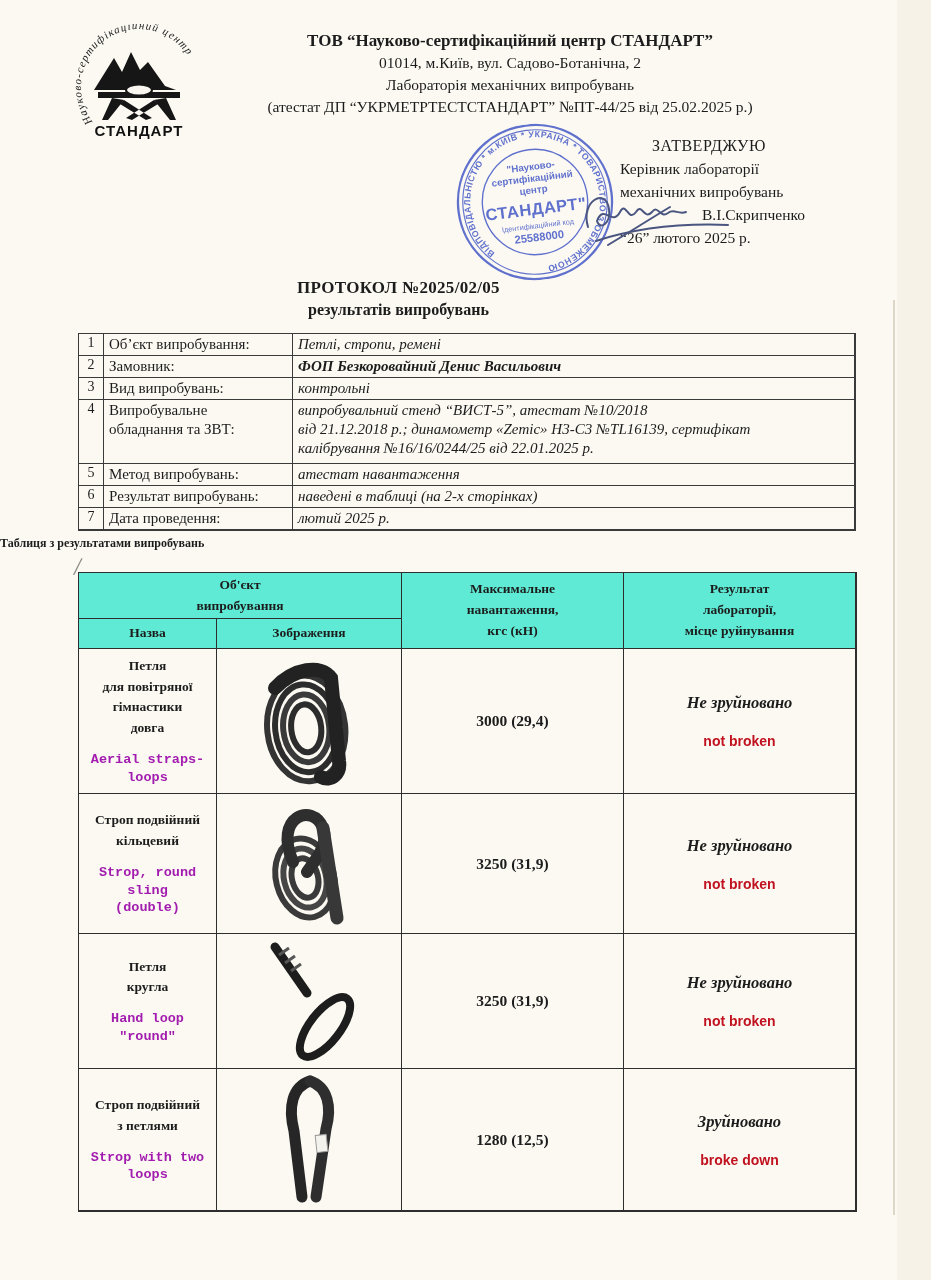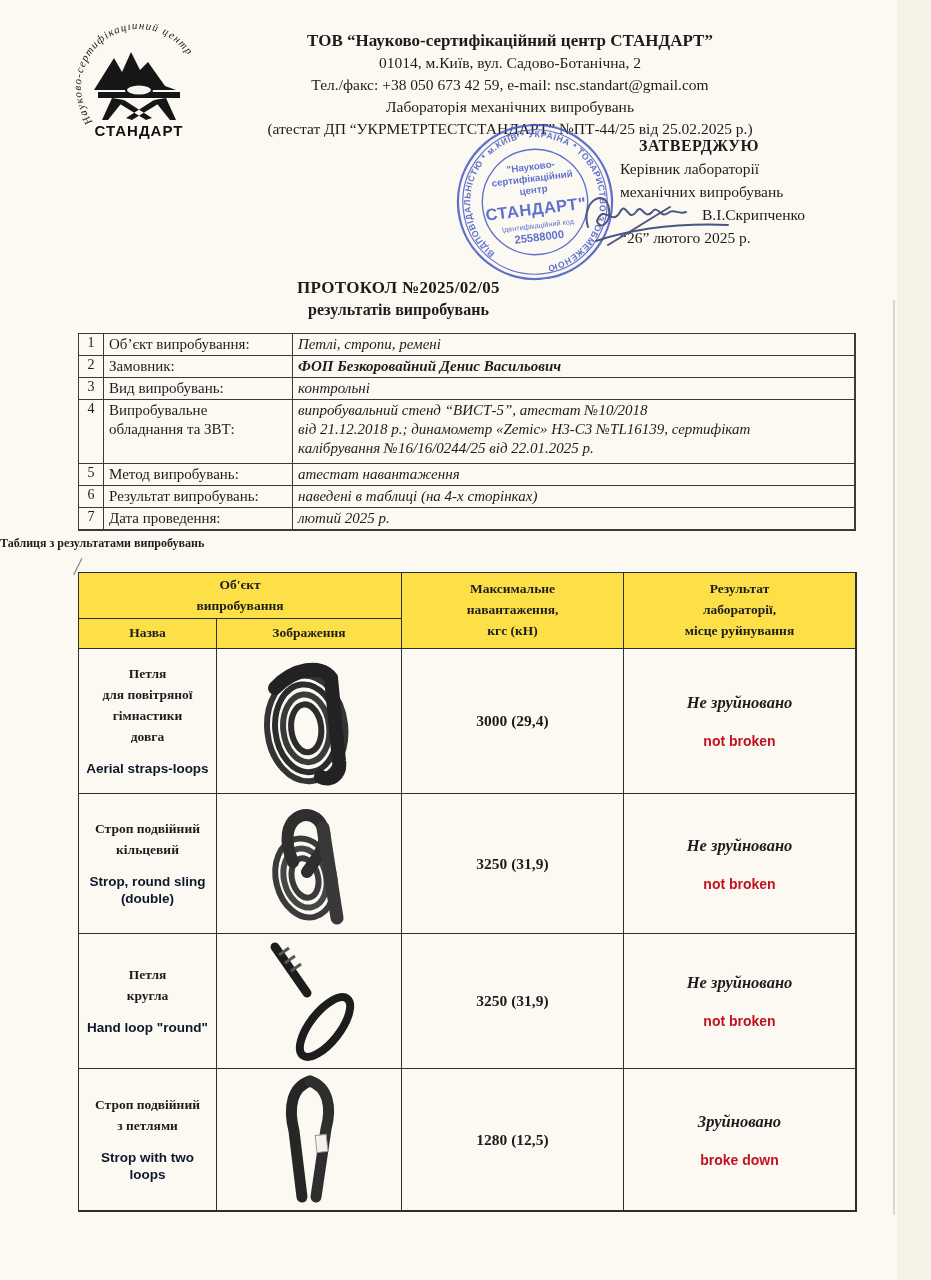--- a/index.html
+++ b/index.html
@@ -11,21 +11,21 @@
 
   
   .letterhead{position:absolute;left:230px;top:30px;width:560px;text-align:center;line-height:22px;}
   .letterhead .org{font-weight:bold;font-size:17px;}
   .letterhead .ln{font-size:15.5px;}
   .logo{position:absolute;left:64px;top:24px;}
 
   
   .stamp{position:absolute;left:450px;top:124px;opacity:.82;transform:rotate(-7deg);z-index:5;}
   .approval{position:absolute;left:620px;top:134px;width:230px;font-size:15.5px;line-height:23px;}
-  .approval .appr-title{font-weight:bold;font-size:16px;margin-left:19px;letter-spacing:.5px;}
+  .approval .appr-title{font-weight:normal;font-size:16px;margin-left:32px;letter-spacing:.5px;}
   .approval .signer{margin-left:82px;}
   .signature{position:absolute;left:578px;top:185px;z-index:6;}
 
   
   .doc-title{position:absolute;left:0;top:278px;width:797px;text-align:center;}
   .doc-title .t1{font-weight:bold;font-size:17px;letter-spacing:.3px;}
   .doc-title .t2{font-weight:bold;font-size:16px;margin-top:3px;}
 
   
   .itable{position:absolute;left:78px;top:333px;width:776px;display:grid;
@@ -42,31 +42,31 @@
   
   .section-title{position:absolute;left:0;top:536px;width:864px;text-align:left;
           font-weight:bold;font-size:12px;}
   .rtable{position:absolute;left:78px;top:572px;width:777px;display:grid;
           grid-template-columns:138px 185px 222px 232px;
           grid-template-rows:46px 30px 145px 140px 135px 142px;
           border:1.5px solid #2e2e2e;}
   .rtable>div{border-right:1px solid #2e2e2e;border-bottom:1px solid #2e2e2e;
           box-sizing:border-box;display:flex;flex-direction:column;
           align-items:center;justify-content:center;text-align:center;overflow:hidden;}
-  .hdr{background:#fde047;font-weight:bold;font-size:13.5px;line-height:1.55;white-space:pre-line;}
+  .hdr{background:#5eead4;font-weight:bold;font-size:13.5px;line-height:1.55;white-space:pre-line;}
   .h-object{grid-column:1/3;grid-row:1;}
   .h-load{grid-column:3;grid-row:1/3;}
   .h-result{grid-column:4;grid-row:1/3;}
   .h-name{grid-column:1;grid-row:2;}
   .h-image{grid-column:2;grid-row:2;}
   .r0{grid-row:3;} .r1{grid-row:4;} .r2{grid-row:5;} .r3{grid-row:6;}
   .c1{grid-column:1;} .c2{grid-column:2;} .c3{grid-column:3;} .c4{grid-column:4;}
   .name-ua{font-weight:bold;font-size:13.5px;line-height:1.55;white-space:pre-line;}
   .name-en{font-weight:bold;font-size:13.5px;line-height:1.3;white-space:pre-line;margin-top:12px;
-           font-family:Liberation Sans, sans-serif;color:#0f172a;}
+           font-family:Liberation Mono, monospace;color:#a21caf;}
   .load-val{font-weight:bold;font-size:15.5px;}
   .res-ua{font-weight:bold;font-style:italic;font-size:16.5px;}
   .res-en{font-weight:bold;font-size:14px;margin-top:20px;
            font-family:"Liberation Sans",sans-serif;color:#c11220;}
 </style>
 </head>
 <body>
 
 <div class="page">
   <div class="edge-strip"></div>
@@ -84,21 +84,20 @@
     <rect x="34" y="68" width="82" height="6" fill="#161616"></rect>
     <path d="M48,74 L38,96 L44,96 L60,76 Z M102,74 L112,96 L106,96 L90,76 Z" fill="#161616"></path>
     <path d="M60,76 L88,94 L82,96 L56,80 Z M90,76 L62,94 L68,96 L94,80 Z" fill="#161616"></path>
     <ellipse cx="75" cy="66" rx="13" ry="5.5" fill="#f8f6ef" stroke="#161616" stroke-width="2"></ellipse>
     <text x="75" y="112" text-anchor="middle" font-weight="bold" font-size="15" letter-spacing="1" fill="#111" font-family="Liberation Sans, sans-serif">СТАНДАРТ</text>
   </svg>
 
   <div class="letterhead">
     <div class="org">ТОВ “Науково-сертифікаційний центр СТАНДАРТ”</div>
     <div class="ln">01014, м.Київ, вул. Садово-Ботанічна, 2</div>
-    <div class="ln">Тел./факс: +38 050 673 42 59, e-mail: nsc.standart@gmail.com</div>
     <div class="ln">Лабораторія механічних випробувань</div>
     <div class="ln">(атестат ДП “УКРМЕТРТЕСТСТАНДАРТ” №ПТ-44/25 від 25.02.2025 р.)</div>
   </div>
 
   <svg class="stamp" width="170" height="156" viewBox="0 0 170 160">
     <g fill="none" stroke="#3f54c6">
       <circle cx="85" cy="80" r="79" stroke-width="2.4"></circle>
       <circle cx="85" cy="80" r="74" stroke-width="1.2"></circle>
       <circle cx="85" cy="80" r="54" stroke-width="1.4"></circle>
     </g>
@@ -157,21 +156,21 @@
     <div class="val">випробувальний стенд “ВИСТ-5”, атестат №10/2018
 від 21.12.2018 р.; динамометр «Zemic» Н3-С3 №TL16139, сертифікат
 калібрування №16/16/0244/25 від 22.01.2025 р.</div>
 
     <div class="num">5</div>
     <div class="lab">Метод випробувань:</div>
     <div class="val">атестат навантаження</div>
 
     <div class="num">6</div>
     <div class="lab">Результат випробувань:</div>
-    <div class="val">наведені в таблиці (на 4-х сторінках)</div>
+    <div class="val">наведені в таблиці (на 2-х сторінках)</div>
 
     <div class="num">7</div>
     <div class="lab">Дата проведення:</div>
     <div class="val">лютий 2025 р.</div>
   </div>
 
   <div class="section-title">Таблиця з результатами випробувань</div>
 
   <div class="rtable">
     <div class="hdr h-object">Об'єкт

